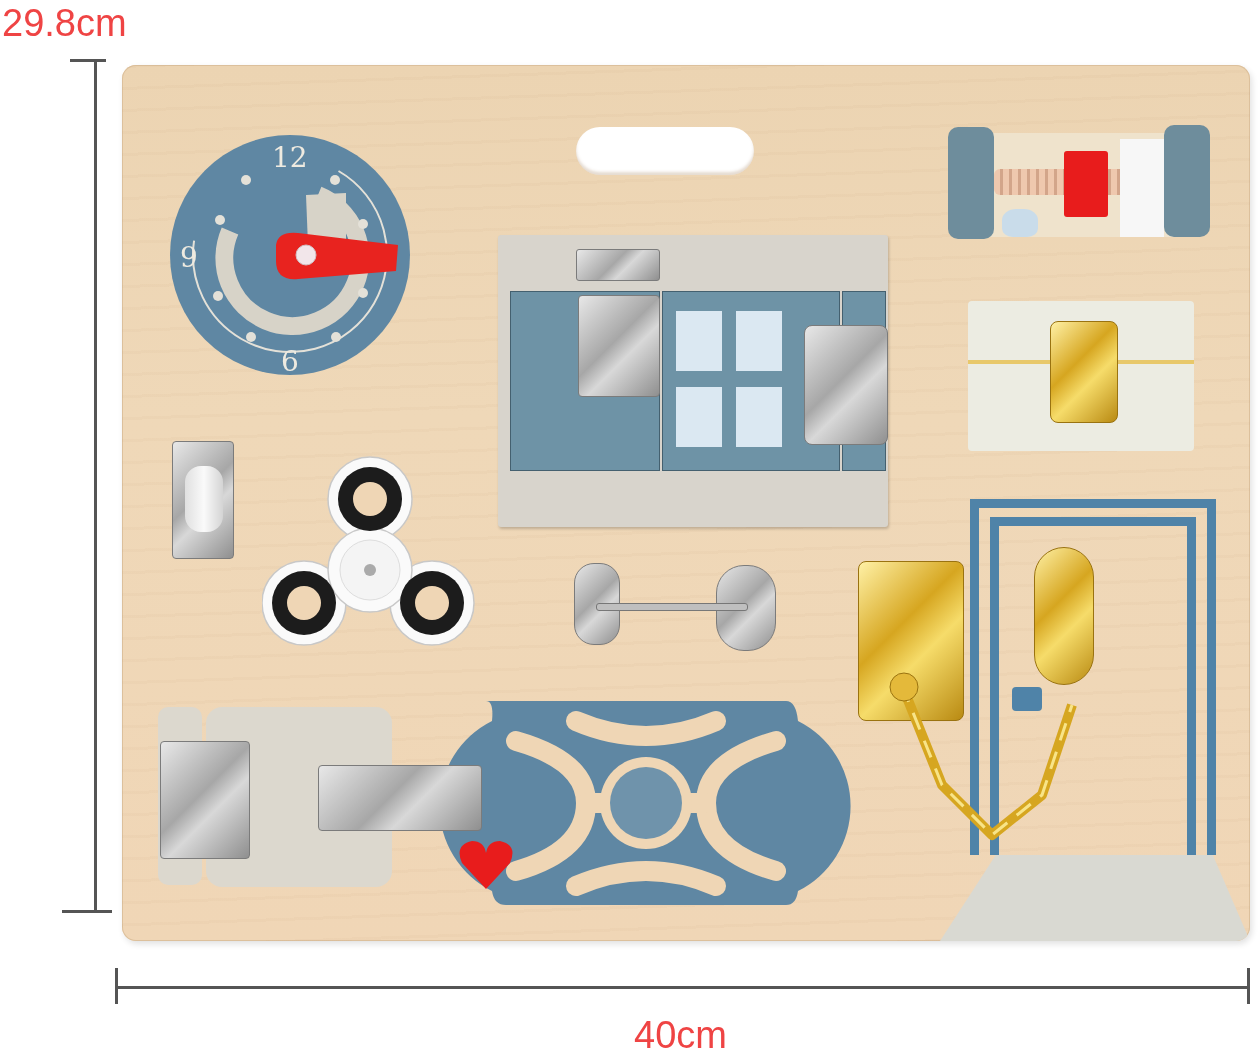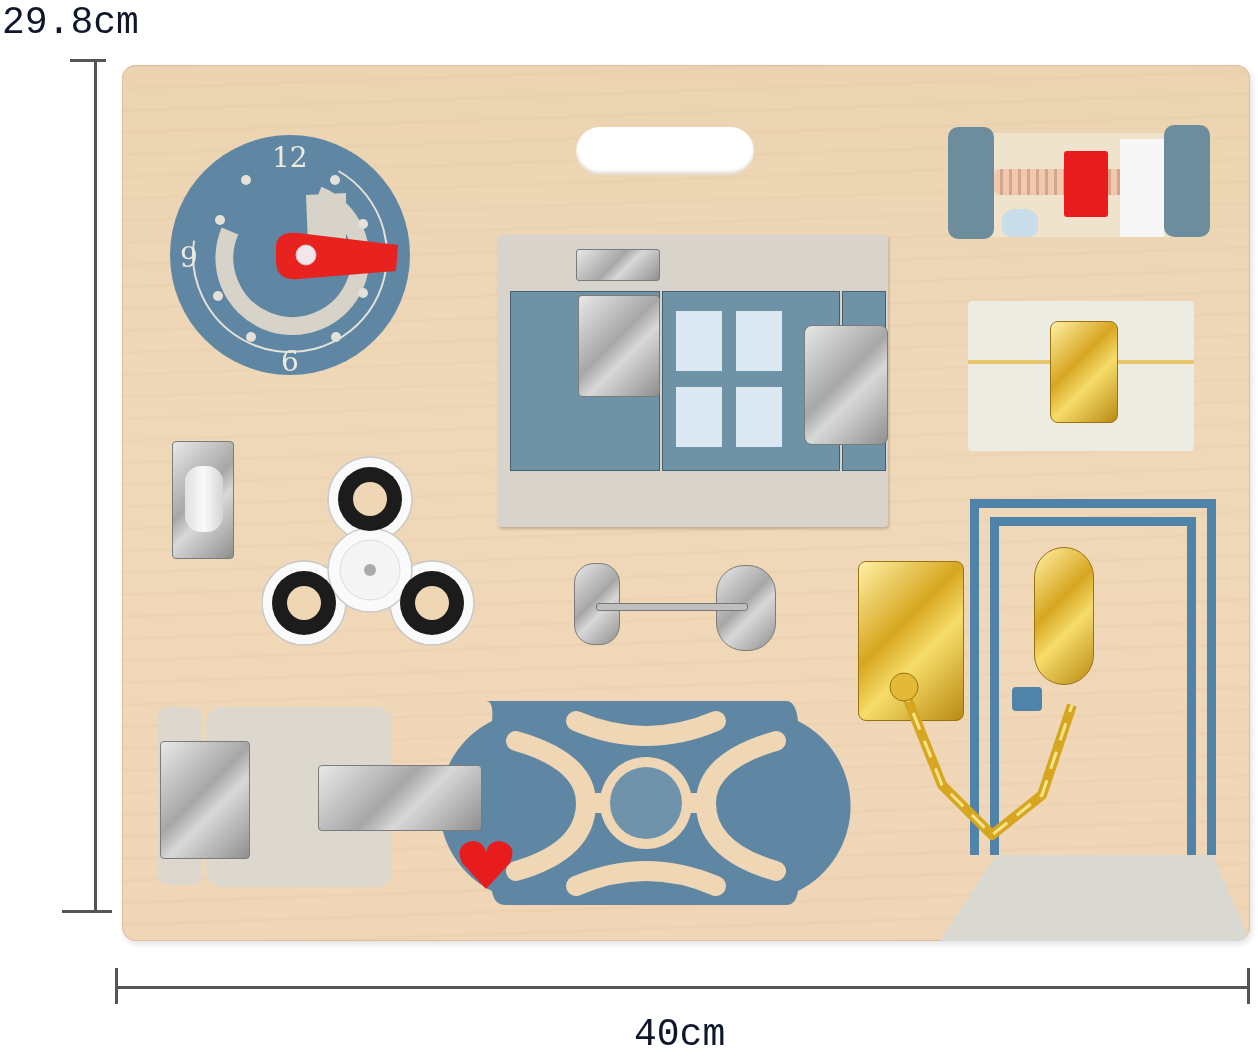--- a/index.html
+++ b/index.html
@@ -1,19 +1,19 @@
 <!DOCTYPE html>
 <html><head>
   <meta charset="utf-8">
   <style>
     html, body { margin: 0; padding: 0; background: #ffffff; }
     body { width: 1258px; height: 1059px; position: relative; overflow: hidden;
            font-family: "Liberation Sans", sans-serif; }
     .abs { position: absolute; }
-    .dim-label { position: absolute; font-family: Liberation Mono, monospace; color: #0f172a; font-size: 38px; line-height: 1; }
+    .dim-label { position: absolute; font-family: Liberation Sans, sans-serif; color: #ef4444; font-size: 38px; line-height: 1; }
     .board { position: absolute; left: 122px; top: 65px; width: 1128px; height: 876px; border-radius: 14px;
              background: linear-gradient(180deg, #ecd4b2 0%, #efd8b8 40%, #f0d6b6 100%);
              box-shadow: inset 0 0 0 1px #dcc09c, 2px 3px 6px rgba(0,0,0,0.12); overflow: hidden; }
     .grain { position: absolute; inset: 0; background:
              repeating-linear-gradient(178deg, rgba(190,150,110,0.06) 0 3px, rgba(255,255,255,0) 3px 22px); }
     .metal { background: linear-gradient(135deg, #e8e8e8, #a7a7a7 45%, #d8d8d8 60%, #8f8f8f); border: 1px solid #7b7b7b; }
     .gold  { background: linear-gradient(135deg, #fff1a6, #d6a620 40%, #f6dc6a 60%, #b98a12); border: 1px solid #9a7310; }
   </style>
 </head>
 <body>

